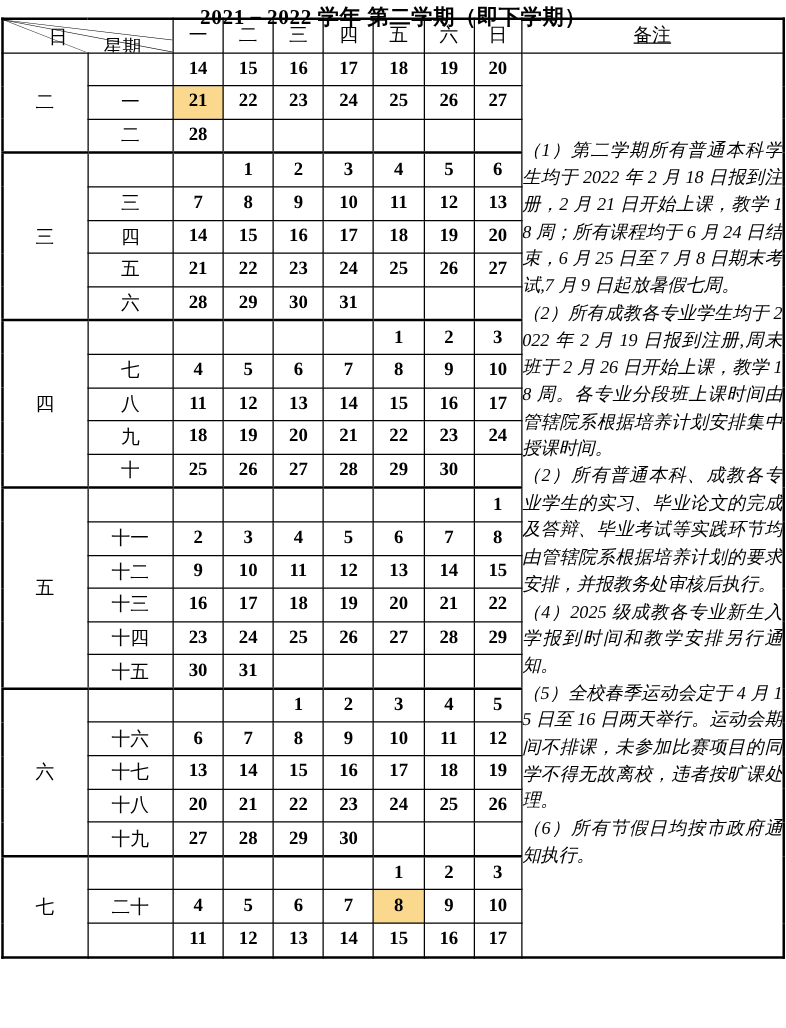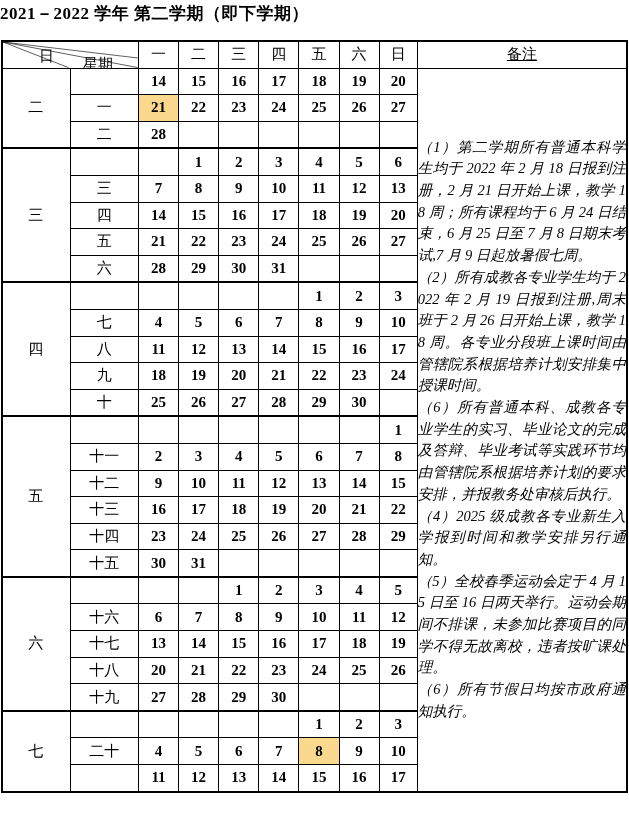--- a/index.html
+++ b/index.html
@@ -1,18 +1,18 @@
 <!DOCTYPE html>
 <html><head>
 <meta charset="utf-8">
 <style>
   html,body{margin:0;padding:0;background:#fff;}
   body{width:629px;height:822px;overflow:hidden;
        font-family:"Liberation Serif","DejaVu Serif",serif;color:#000;}
-  .title{height:40px;line-height:27px;text-align:left;font-weight:bold;
+  .title{height:14px;line-height:27px;text-align:center;font-weight:bold;
          font-size:17px;letter-spacing:0.5px;}
   table.cal{border-collapse:collapse;table-layout:fixed;width:627px;margin:0 auto;
             border:2px solid #000;}
   table.cal td{border:1px solid #000;padding:0;text-align:center;vertical-align:middle;
                font-size:15px;height:25.6px;overflow:hidden;}
   tr.month-start td{border-top:2px solid #000;}
   td.corner{position:relative;height:96px;padding:0;}
   td.corner .cpos{position:absolute;font-size:15px;line-height:16px;white-space:nowrap;}
   td.dayhead{font-size:15px;}
   td.month{font-size:16px;letter-spacing:1px;}
@@ -70,21 +70,21 @@
         <td class="date">14</td>
         <td class="date">15</td>
         <td class="date">16</td>
         <td class="date">17</td>
         <td class="date">18</td>
         <td class="date">19</td>
         <td class="date">20</td>
         <td rowspan="27" class="remarks">
           <div class="para">（1）第二学期所有普通本科学生均于 2022 年 2 月 18 日报到注册，2 月 21 日开始上课，教学 18 周；所有课程均于 6 月 24 日结束，6 月 25 日至 7 月 8 日期末考试,7 月 9 日起放暑假七周。</div>
           <div class="para">（2）所有成教各专业学生均于 2022 年 2 月 19 日报到注册,周末班于 2 月 26 日开始上课，教学 18 周。各专业分段班上课时间由管辖院系根据培养计划安排集中授课时间。</div>
-          <div class="para">（6）所有普通本科、成教各专业学生的实习、毕业论文的完成及答辩、毕业考试等实践环节均由管辖院系根据培养计划的要求安排，并报教务处审核后执行。</div>
+          <div class="para">（2）所有普通本科、成教各专业学生的实习、毕业论文的完成及答辩、毕业考试等实践环节均由管辖院系根据培养计划的要求安排，并报教务处审核后执行。</div>
           <div class="para">（4）2025 级成教各专业新生入学报到时间和教学安排另行通知。</div>
           <div class="para">（5）全校春季运动会定于 4 月 15 日至 16 日两天举行。运动会期间不排课，未参加比赛项目的同学不得无故离校，违者按旷课处理。</div>
           <div class="para">（6）所有节假日均按市政府通知执行。</div>
         </td>
       </tr>
       <tr>
         <td class="week">一</td>
         <td class="date hl">21</td>
         <td class="date">22</td>
         <td class="date">23</td>

